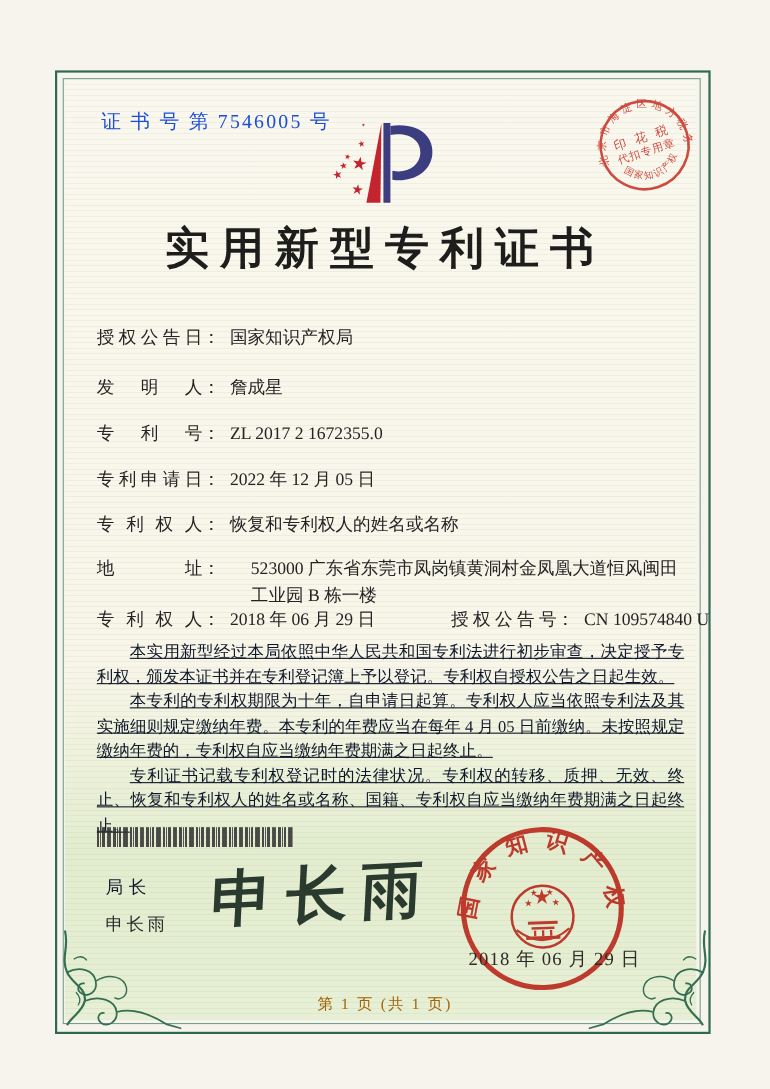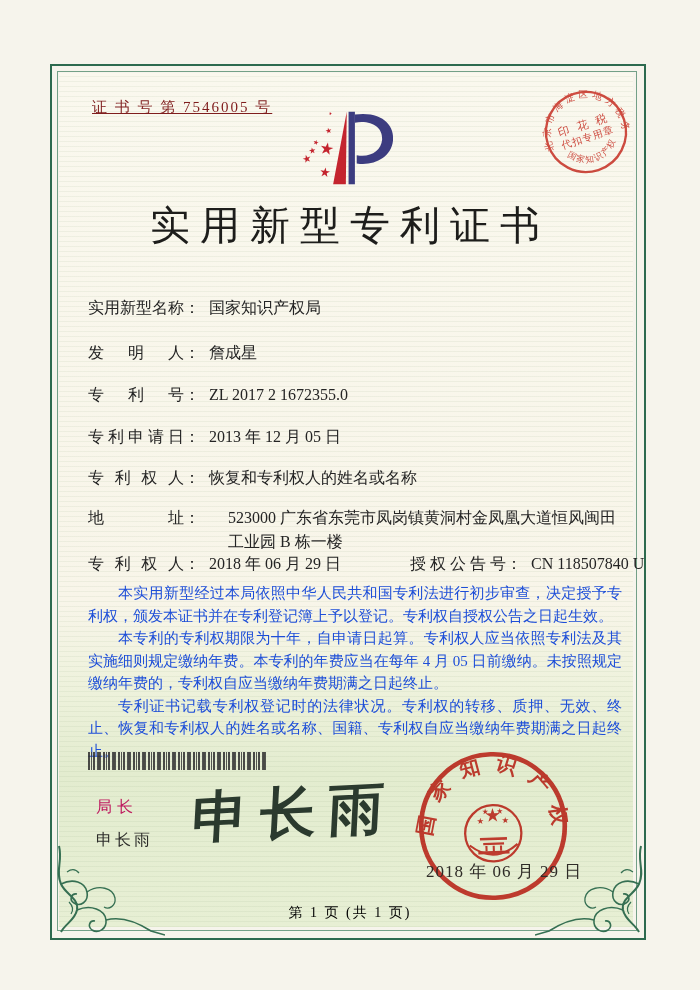--- a/index.html
+++ b/index.html
@@ -13,53 +13,53 @@
   
   .frame-outer{left:50px;top:64px;width:592px;height:872px;border:2px solid #2d6a4f;}
   .frame-inner{left:57px;top:71px;width:578px;height:858px;border:1px solid #73a087;}
   .paper-bg{
     left:59px;top:73px;width:574px;height:854px;
     background:
       repeating-linear-gradient(0deg, rgba(134,162,120,0.10) 0 1px, rgba(0,0,0,0) 1px 5px),
       linear-gradient(180deg,#faf8ee 0%,#f8f5e9 62%,#eef2dc 72%,#e3eccf 82%,#e7efd4 100%);
   }
   
-  .cert-no{left:92px;top:98px;font-size:15px;letter-spacing:2px;color:#7f1d1d;text-decoration:underline;}
+  .cert-no{left:92px;top:98px;font-size:18px;letter-spacing:2px;color:#1d4ed8;}
   .logo{left:286px;top:106px;width:136px;height:94px;}
-  .title{left:0;top:198px;width:700px;text-align:center;font-size:40px;font-weight:400;
+  .title{left:0;top:198px;width:700px;text-align:center;font-size:40px;font-weight:700;
          letter-spacing:10px;color:#1d1d1b;}
   
   .row{left:88px;width:540px;font-size:16px;line-height:24px;color:#242424;}
   .lbl{display:inline-block;width:96px;text-align:justify;text-align-last:justify;vertical-align:top;}
   .colon{vertical-align:top;}
   .val{margin-left:9px;vertical-align:top;display:inline-block;}
   .val-addr{width:398px;line-height:24px;margin-left:28px;}
   .grant-right{position:absolute;left:322px;top:0;white-space:nowrap;}
   
   .paras{left:88px;top:582px;width:534px;font-size:15px;line-height:22.5px;
-         text-align:justify;color:#1d4ed8;}
+         text-align:justify;color:#0f172a;text-decoration:underline;}
   .paras p{margin:0;text-indent:2em;}
   
   .barcode{left:88px;top:752px;width:178px;height:18px;
     background:
       repeating-linear-gradient(90deg,#2e2e2e 0 2px,rgba(0,0,0,0) 2px 5px),
       repeating-linear-gradient(90deg,#3a3a3a 0 1px,rgba(0,0,0,0) 1px 3px);
     opacity:.85;}
-  .signer-title{left:96px;top:797px;font-size:16px;letter-spacing:5px;color:#be185d;
+  .signer-title{left:96px;top:797px;font-size:16px;letter-spacing:5px;color:#0f172a;
                 font-family:"Liberation Sans","DejaVu Sans",sans-serif;}
   .signer-name{left:96px;top:830px;font-size:16px;letter-spacing:3px;color:#2c2c2a;
                font-family:"Liberation Sans","DejaVu Sans",sans-serif;}
   .signature{left:192px;top:776px;font-size:56px;font-weight:600;letter-spacing:12px;
              color:#2b3a2e;transform:rotate(-3deg) skewX(-6deg);white-space:nowrap;}
   .seal{left:415px;top:748px;width:156px;height:156px;mix-blend-mode:multiply;opacity:.92;
         transform:rotate(-2deg);}
   .seal-date{left:426px;top:860px;font-size:17px;letter-spacing:1px;color:#2e2b27;z-index:6;}
   .stamp{left:536px;top:82px;width:100px;height:100px;transform:rotate(-18deg);
          mix-blend-mode:multiply;opacity:.9;}
-  .footer{left:0;top:904px;width:700px;text-align:center;font-size:14px;letter-spacing:2px;color:#000000;}
+  .footer{left:0;top:904px;width:700px;text-align:center;font-size:14px;letter-spacing:2px;color:#a16207;}
   .ornament{width:112px;height:96px;}
   .orn-left{left:53px;top:844px;}
   .orn-right{left:535px;top:844px;transform:scaleX(-1);}
 </style>
 </head>
 <body>
 
 <div class="abs paper-bg"></div>
 <div class="abs frame-outer"></div>
 <div class="abs frame-inner"></div>
@@ -80,41 +80,41 @@
     <use href="#star" transform="translate(29,45) scale(0.37) rotate(-8)" fill="#c4242e"></use>
     <use href="#star" transform="translate(45,43) scale(0.73) rotate(10)" fill="#c4242e"></use>
     <use href="#star" transform="translate(23,54) scale(0.46) rotate(-15)" fill="#c4242e"></use>
     <use href="#star" transform="translate(43,69) scale(0.56) rotate(8)" fill="#c4242e"></use>
   </svg>
 </div>
 
 <div class="abs title">实用新型专利证书</div>
 
 <div class="abs row" style="top:296px">
-  <span class="lbl">实用新型名称</span><span class="colon">：</span><span class="val">国家知识产权局</span>
+  <span class="lbl">授权公告日</span><span class="colon">：</span><span class="val">国家知识产权局</span>
 </div>
 <div class="abs row" style="top:341px">
   <span class="lbl">发明人</span><span class="colon">：</span><span class="val">詹成星</span>
 </div>
 <div class="abs row" style="top:383px">
   <span class="lbl">专利号</span><span class="colon">：</span><span class="val">ZL 2017 2 1672355.0</span>
 </div>
 <div class="abs row" style="top:425px">
-  <span class="lbl">专利申请日</span><span class="colon">：</span><span class="val">2013 年 12 月 05 日</span>
+  <span class="lbl">专利申请日</span><span class="colon">：</span><span class="val">2022 年 12 月 05 日</span>
 </div>
 <div class="abs row" style="top:466px">
   <span class="lbl">专利权人</span><span class="colon">：</span><span class="val">恢复和专利权人的姓名或名称</span>
 </div>
 <div class="abs row" style="top:506px">
   <span class="lbl">地址</span><span class="colon">：</span><span class="val val-addr">523000 广东省东莞市凤岗镇黄洞村金凤凰大道恒风闽田工业园 B 栋一楼</span>
 </div>
 <div class="abs row" style="top:552px">
   <span class="lbl">专利权人</span><span class="colon">：</span><span class="val">2018 年 06 月 29 日</span>
   <span class="grant-right">
-    <span class="lbl">授权公告号</span><span class="colon">：</span><span class="val">CN 118507840 U</span>
+    <span class="lbl">授权公告号</span><span class="colon">：</span><span class="val">CN 109574840 U</span>
   </span>
 </div>
 
 <div class="abs paras">
   <p>本实用新型经过本局依照中华人民共和国专利法进行初步审查，决定授予专利权，颁发本证书并在专利登记簿上予以登记。专利权自授权公告之日起生效。</p>
   <p>本专利的专利权期限为十年，自申请日起算。专利权人应当依照专利法及其实施细则规定缴纳年费。本专利的年费应当在每年 4 月 05 日前缴纳。未按照规定缴纳年费的，专利权自应当缴纳年费期满之日起终止。</p>
   <p>专利证书记载专利权登记时的法律状况。专利权的转移、质押、无效、终止、恢复和专利权人的姓名或名称、国籍、专利权自应当缴纳年费期满之日起终止。</p>
 </div>
 
 <div class="abs barcode"></div>

